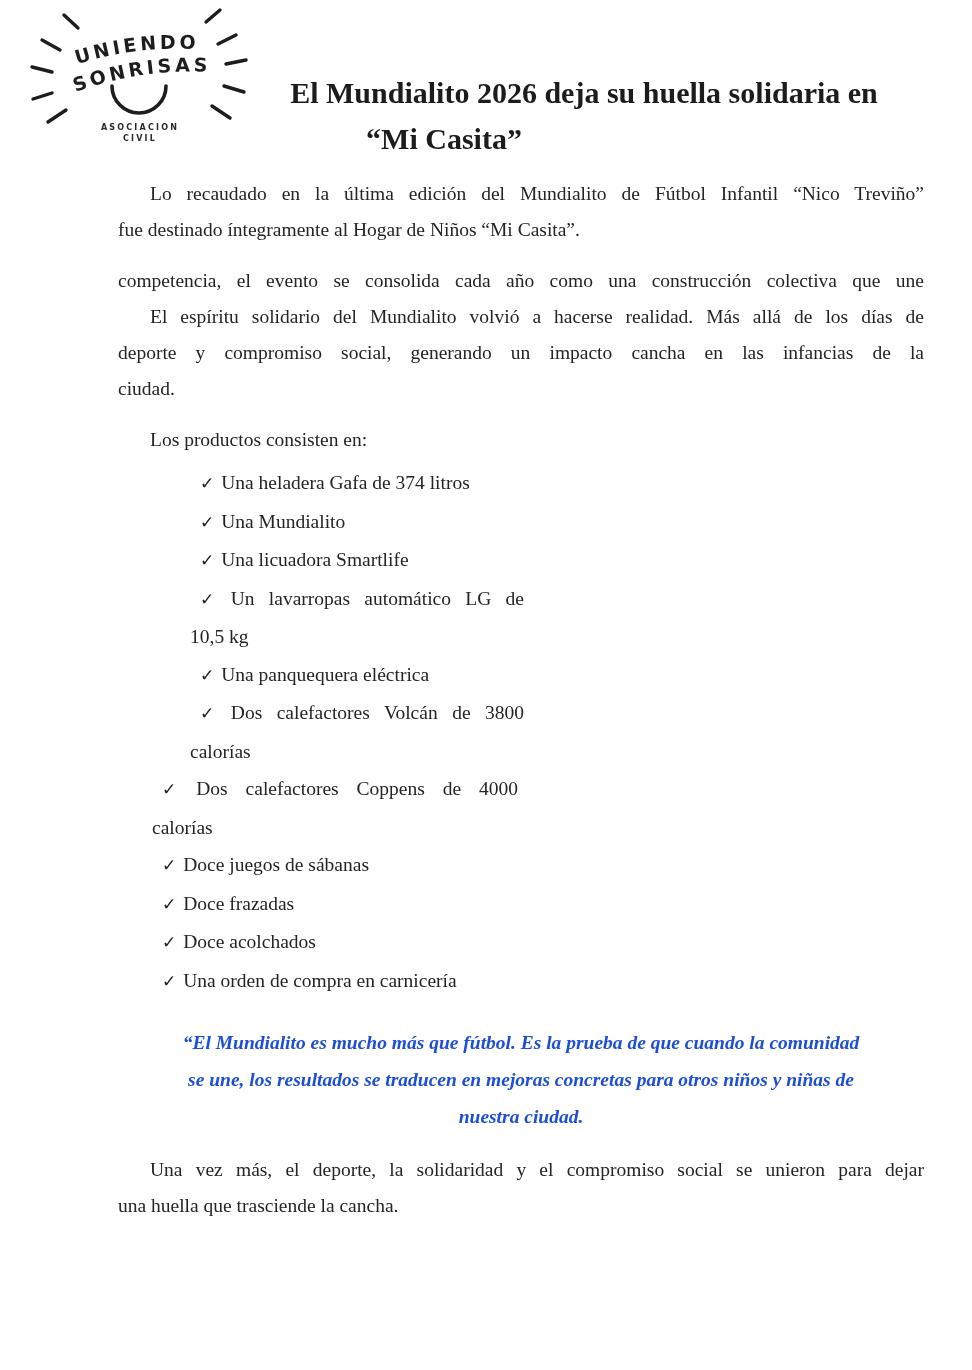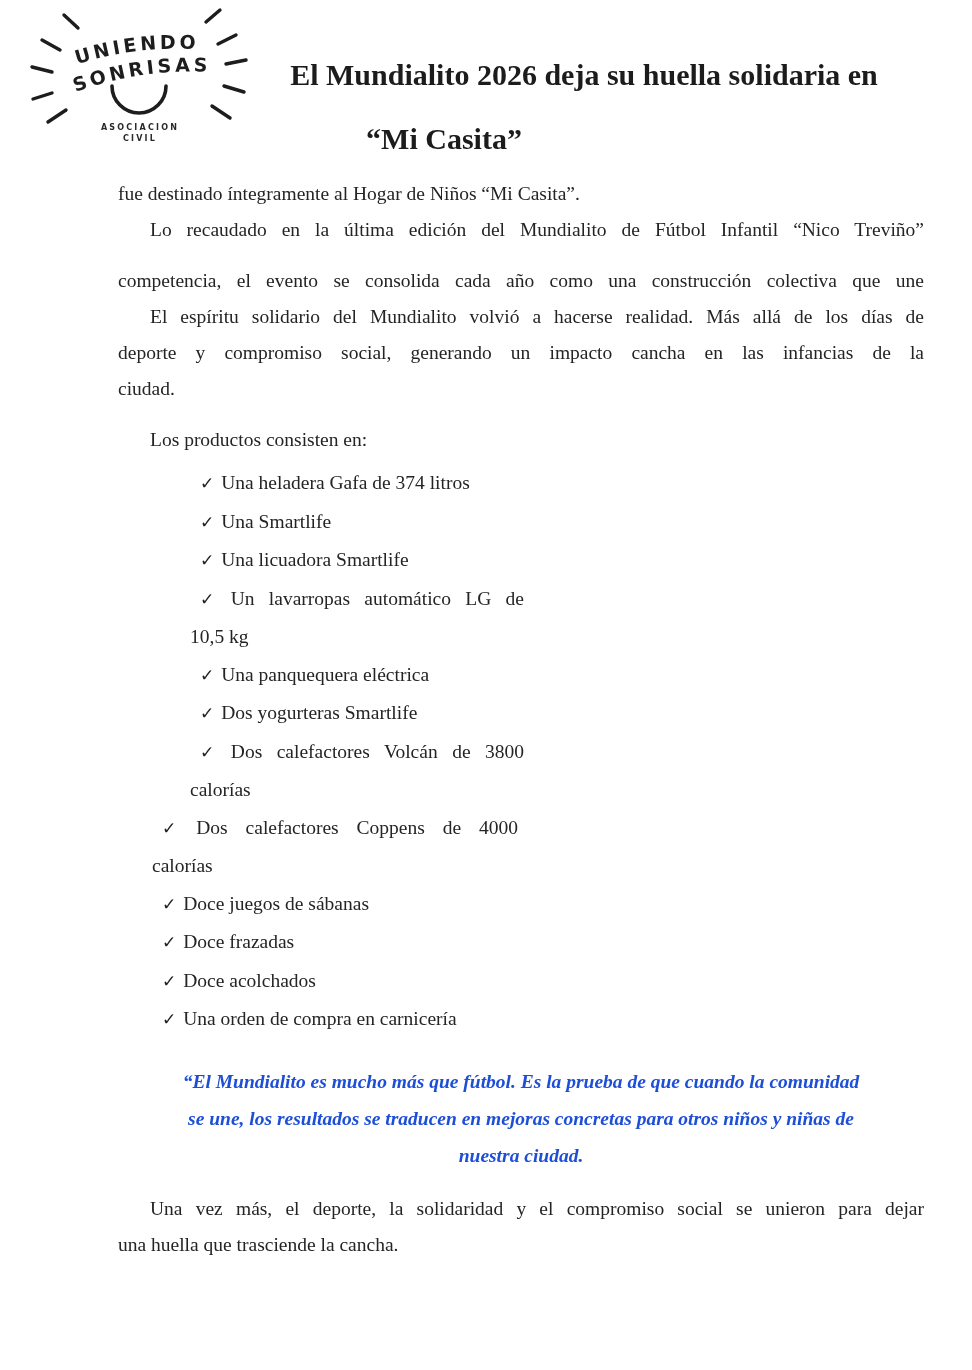--- a/index.html
+++ b/index.html
@@ -12,21 +12,21 @@
     font-family: "Liberation Serif", serif;
     color: #242424;
     overflow: hidden;
   }
 
   
   .logo { position: absolute; left: 26px; top: 6px; width: 222px; height: 148px; }
 
   
   .title-l1 {
-    position: absolute; left: 240px; right: 44px; top: 56px;
+    position: absolute; left: 240px; right: 44px; top: 74px;
     text-align: center; font-size: 30px; font-weight: bold;
     line-height: 38px; white-space: nowrap; color: #1c1c1c;
   }
   .title-l2 {
     position: absolute; left: 0; width: 100%; top: 120px;
     text-align: center; font-size: 30px; font-weight: bold;
     line-height: 38px; white-space: nowrap; color: #1c1c1c;
     transform: translateX(-42px);
   }
 
@@ -93,53 +93,50 @@
     <text x="114" y="124" text-anchor="middle" font-family="DejaVu Sans, sans-serif" font-size="8" font-weight="bold" letter-spacing="2.2" fill="#2a2a2a">ASOCIACION</text>
     <text x="114" y="135" text-anchor="middle" font-family="DejaVu Sans, sans-serif" font-size="8" font-weight="bold" letter-spacing="2.2" fill="#2a2a2a">CIVIL</text>
   </svg>
 
   <div class="title-l1">El Mundialito 2026 deja su huella solidaria en</div>
   <div class="title-l2">“Mi Casita”</div>
 
   <div class="content">
 
     <p class="para">
+      <span class="ln indent stretch">Lo recaudado en la última edición del Mundialito de Fútbol Infantil “Nico Treviño”</span>
       <span class="ln">fue destinado íntegramente al Hogar de Niños “Mi Casita”.</span>
-      <span class="ln indent stretch">Lo recaudado en la última edición del Mundialito de Fútbol Infantil “Nico Treviño”</span>
     </p>
 
     <p class="para">
       <span class="ln stretch">competencia, el evento se consolida cada año como una construcción colectiva que une</span>
       <span class="ln indent stretch">El espíritu solidario del Mundialito volvió a hacerse realidad. Más allá de los días de</span>
       <span class="ln stretch">deporte y compromiso social, generando un impacto cancha en las infancias de la</span>
       <span class="ln">ciudad.</span>
     </p>
 
     <p class="list-intro">Los productos consisten en:</p>
 
     <div class="cols">
       <div class="col col-left">
         <div>
           <div class="li-l1"><span class="chk">✓</span><span>Una heladera Gafa de 374 litros</span></div>
         </div>
         <div>
-          <div class="li-l1"><span class="chk">✓</span><span>Una Smartlife</span></div>
+          <div class="li-l1"><span class="chk">✓</span><span>Una Mundialito</span></div>
         </div>
         <div>
           <div class="li-l1"><span class="chk">✓</span><span>Una licuadora Smartlife</span></div>
         </div>
         <div>
           <div class="li-l1 stretch"><span class="chk">✓</span><span>Un lavarropas automático LG de</span></div>
           <div class="li-l2">10,5 kg</div>
         </div>
         <div>
           <div class="li-l1"><span class="chk">✓</span><span>Una panquequera eléctrica</span></div>
-        </div>
-        <div>
-          <div class="li-l1"><span class="chk">✓</span><span>Dos yogurteras Smartlife</span></div>
         </div>
         <div>
           <div class="li-l1 stretch"><span class="chk">✓</span><span>Dos calefactores Volcán de 3800</span></div>
           <div class="li-l2">calorías</div>
         </div>
       </div>
 
       <div class="col col-right">
         <div>
           <div class="li-l1 stretch"><span class="chk">✓</span><span>Dos calefactores Coppens de 4000</span></div>

